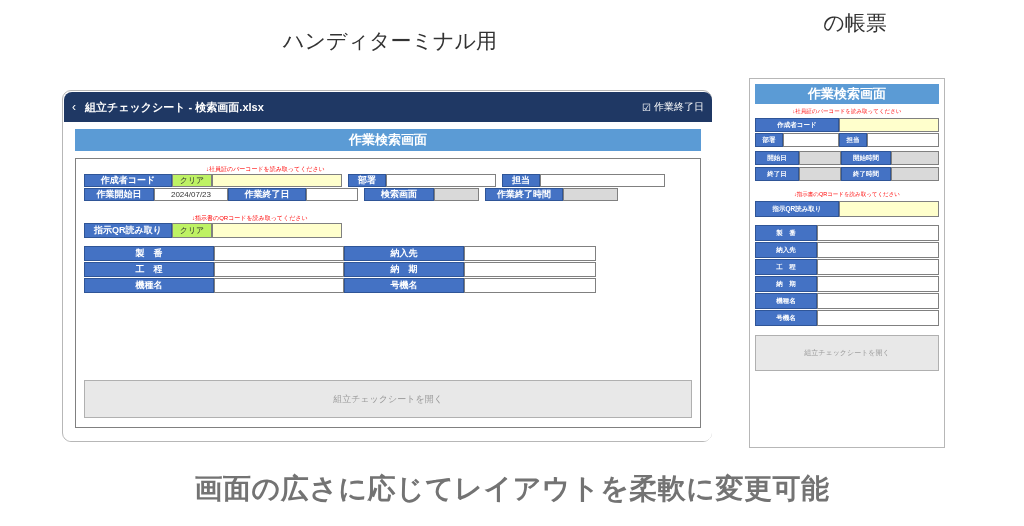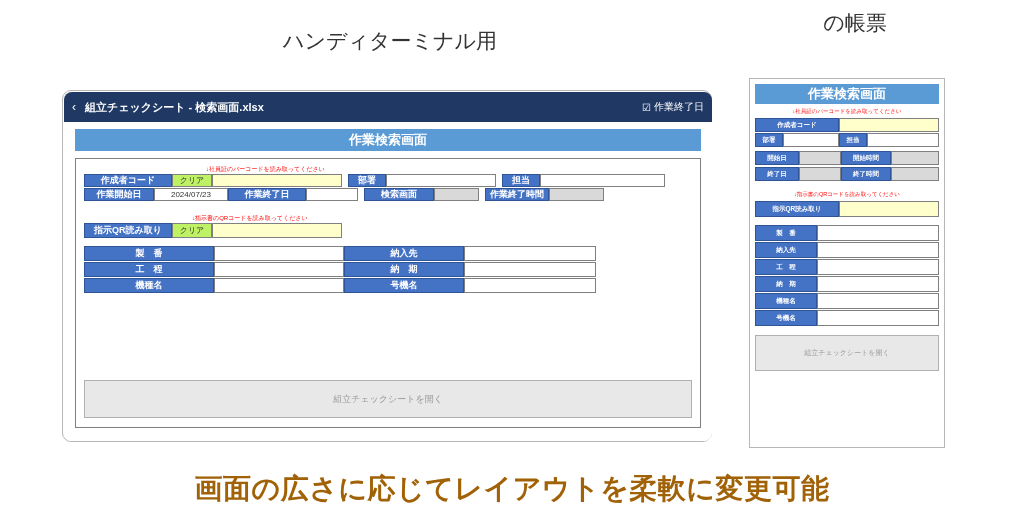--- a/index.html
+++ b/index.html
@@ -30,21 +30,21 @@
     left: 710px;
     top: 8px;
     width: 290px;
   }
   .footer-note {
     position: absolute;
     left: 0;
     top: 470px;
     width: 1024px;
     text-align: center;
-    color: #a16207;
+    color: #737373;
     font-weight: bold;
     font-size: 28px;
     letter-spacing: 0.5px;
   }
 
   
   #tablet-device {
     position: absolute;
     left: 62px;
     top: 90px;
@@ -288,21 +288,21 @@
 
       <div class="t-row">
         <div class="lbl" style="width:70px">作業開始日</div>
         <div class="fld" style="width:74px">2024/07/23</div>
         <div class="lbl" style="width:78px">作業終了日</div>
         <div class="fld" style="width:52px"></div>
         <div class="spacer"></div>
         <div class="lbl" style="width:70px">検索画面</div>
         <div class="fld grey" style="width:45px"></div>
         <div class="spacer"></div>
-        <div class="lbl" style="width:64px">作業終了時間</div>
+        <div class="lbl" style="width:78px">作業終了時間</div>
         <div class="fld grey" style="width:55px"></div>
       </div>
 
       <div class="hint hint2" style="margin-top:13px">↓指示書のQRコードを読み取ってください</div>
 
       <div class="t-row">
         <div class="lbl" style="width:88px;height:15px">指示QR読み取り</div>
         <div class="btn-clear" style="width:40px;height:15px">クリア</div>
         <div class="fld yellow" style="width:130px;height:15px"></div>
       </div>

